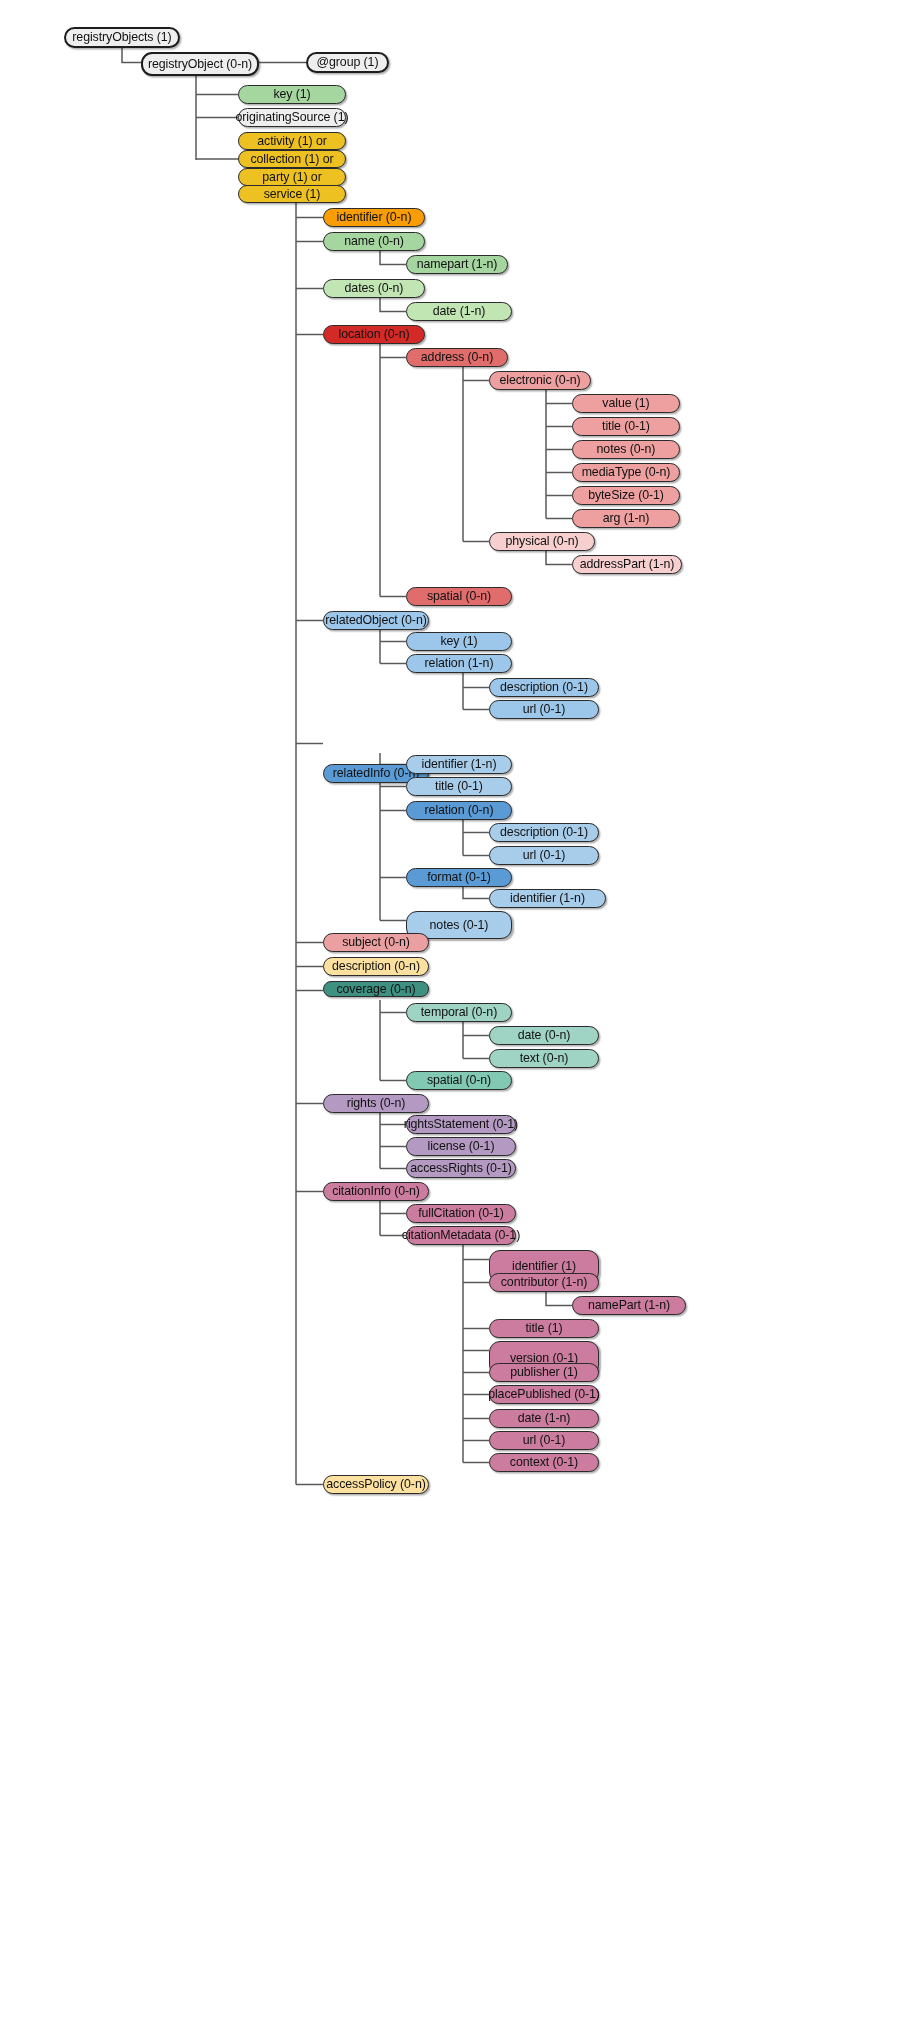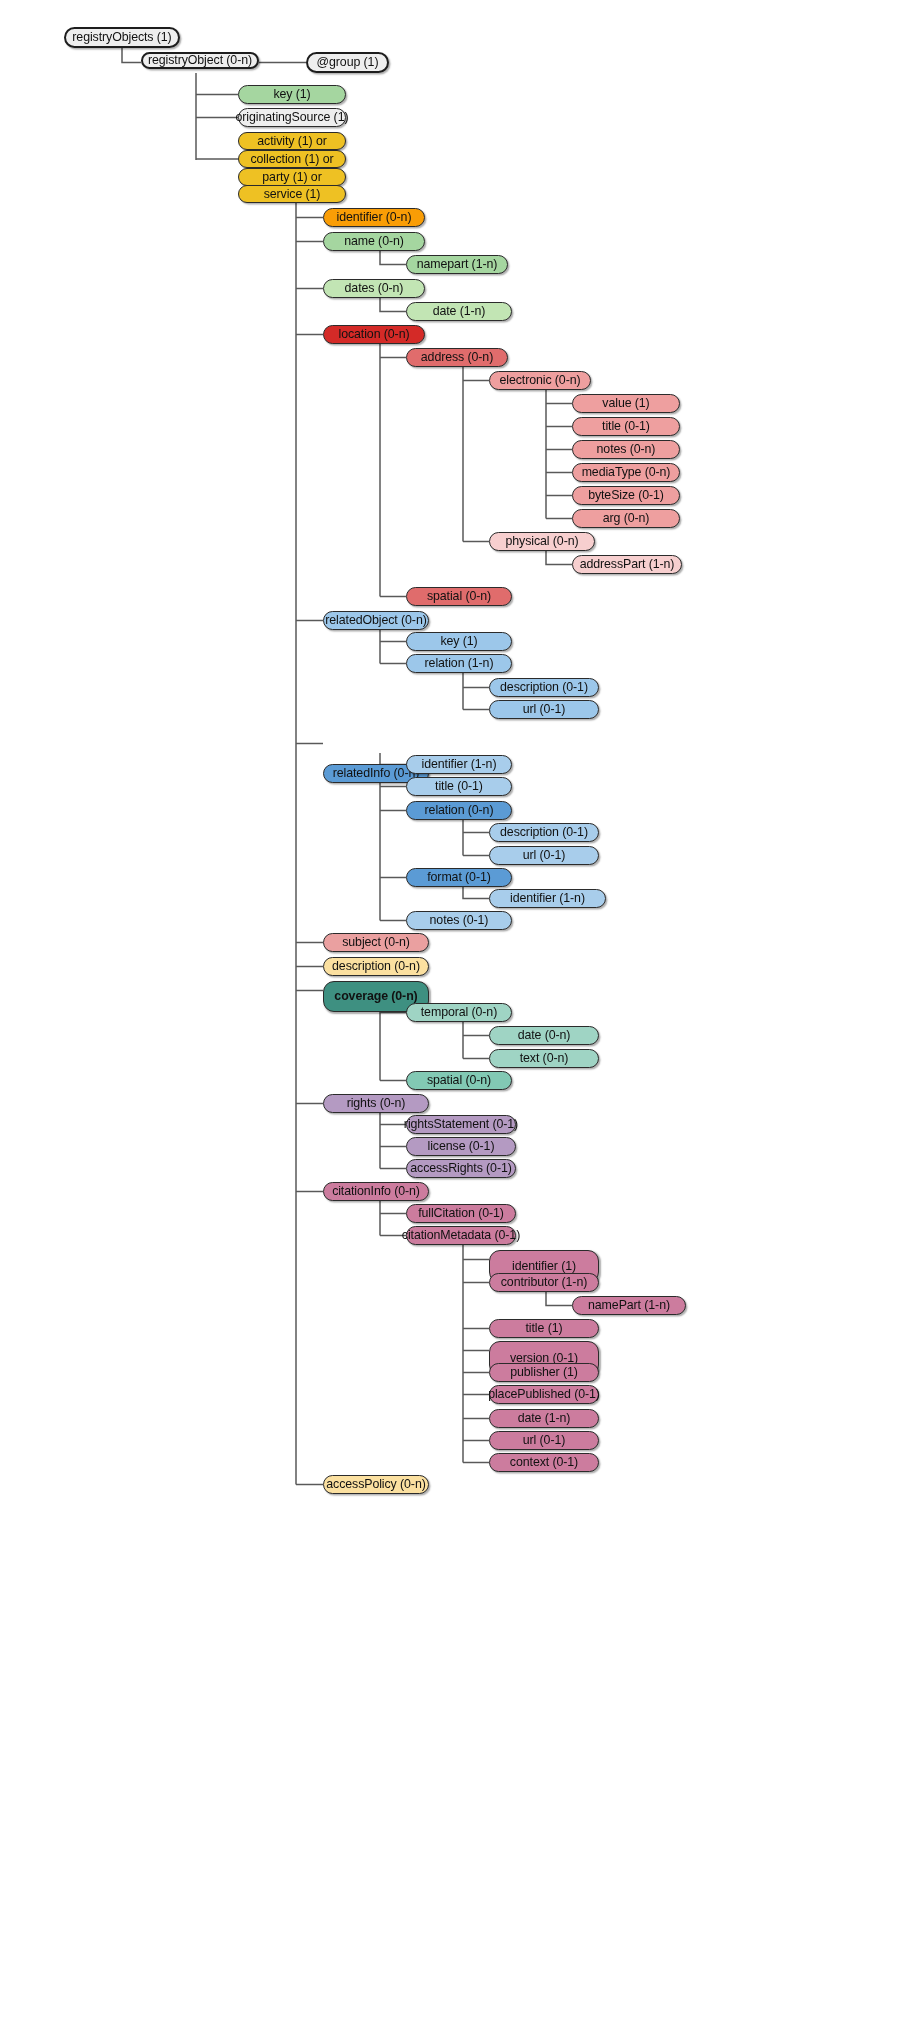--- a/index.html
+++ b/index.html
@@ -140,21 +140,21 @@
       <path d="M463,1440.5 L489,1440.5"></path>
       <path d="M463,1462.5 L489,1462.5"></path>
 
       <path d="M546,1292 L546,1305.5 L572,1305.5"></path>
     </g>
   </svg>
   <div id="node-layer">
       <div class="node" style="left: 64px; top: 27px; width: 116px; height: 21px; background: rgb(238, 238, 238); border-width: 2px; border-color: rgb(29, 29, 29);">
         <span>registryObjects (1)</span>
       </div>
-      <div class="node" style="left: 141px; top: 52px; width: 118px; height: 17px; background: rgb(238, 238, 238); border-width: 2px; border-color: rgb(29, 29, 29); text-align: center;">
+      <div class="node" style="left: 141px; top: 52px; width: 118px; height: 24px; background: rgb(238, 238, 238); border-width: 2px; border-color: rgb(29, 29, 29); text-align: center;">
         <span>registryObject (0-n)</span>
       </div>
       <div class="node" style="left: 306px; top: 52px; width: 83px; height: 21px; background: rgb(238, 238, 238); border-width: 2px; border-color: rgb(29, 29, 29);">
         <span>@group (1)</span>
       </div>
       <div class="node" style="left: 238px; top: 85px; width: 108px; height: 19px; background: rgb(165, 214, 160);">
         <span>key (1)</span>
       </div>
       <div class="node" style="left: 238px; top: 108px; width: 108px; height: 19px; background: rgb(238, 238, 238);">
         <span>originatingSource (1)</span>
@@ -204,21 +204,21 @@
       <div class="node" style="left: 572px; top: 440px; width: 108px; height: 19px; background: rgb(238, 159, 159);">
         <span>notes (0-n)</span>
       </div>
       <div class="node" style="left: 572px; top: 463px; width: 108px; height: 19px; background: rgb(238, 159, 159);">
         <span>mediaType (0-n)</span>
       </div>
       <div class="node" style="left: 572px; top: 486px; width: 108px; height: 19px; background: rgb(238, 159, 159);">
         <span>byteSize (0-1)</span>
       </div>
       <div class="node" style="left: 572px; top: 509px; width: 108px; height: 19px; background: rgb(238, 159, 159);">
-        <span>arg (0-n)</span>
+        <span>arg (1-n)</span>
       </div>
       <div class="node" style="left: 489px; top: 532px; width: 106px; height: 19px; background: rgb(247, 207, 207);">
         <span>physical (0-n)</span>
       </div>
       <div class="node" style="left: 572px; top: 555px; width: 110px; height: 19px; background: rgb(247, 207, 207);">
         <span>addressPart (1-n)</span>
       </div>
       <div class="node" style="left: 406px; top: 587px; width: 106px; height: 19px; background: rgb(224, 108, 108);">
         <span>spatial (0-n)</span>
       </div>
@@ -254,30 +254,30 @@
       </div>
       <div class="node" style="left: 489px; top: 846px; width: 110px; height: 19px; background: rgb(168, 205, 235);">
         <span>url (0-1)</span>
       </div>
       <div class="node" style="left: 406px; top: 868px; width: 106px; height: 19px; background: rgb(91, 155, 213);">
         <span>format (0-1)</span>
       </div>
       <div class="node" style="left: 489px; top: 889px; width: 117px; height: 19px; background: rgb(168, 205, 235);">
         <span>identifier (1-n)</span>
       </div>
-      <div class="node" style="left: 406px; top: 911px; width: 106px; height: 19px; background: rgb(168, 205, 235);">
+      <div class="node" style="left: 406px; top: 911px; width: 106px; height: 28px; background: rgb(168, 205, 235);">
         <span>notes (0-1)</span>
       </div>
       <div class="node" style="left: 323px; top: 933px; width: 106px; height: 19px; background: rgb(234, 160, 160);">
         <span>subject (0-n)</span>
       </div>
       <div class="node" style="left: 323px; top: 957px; width: 106px; height: 19px; background: rgb(251, 224, 160);">
         <span>description (0-n)</span>
       </div>
-      <div class="node" style="left: 323px; top: 981px; width: 106px; height: 31px; background: rgb(62, 144, 129); font-weight: bold;">
+      <div class="node" style="left: 323px; top: 981px; width: 106px; height: 16px; background: rgb(62, 144, 129);">
         <span>coverage (0-n)</span>
       </div>
       <div class="node" style="left: 406px; top: 1003px; width: 106px; height: 19px; background: rgb(159, 212, 196);">
         <span>temporal (0-n)</span>
       </div>
       <div class="node" style="left: 489px; top: 1026px; width: 110px; height: 19px; background: rgb(159, 212, 196);">
         <span>date (0-n)</span>
       </div>
       <div class="node" style="left: 489px; top: 1049px; width: 110px; height: 19px; background: rgb(159, 212, 196);">
         <span>text (0-n)</span>

